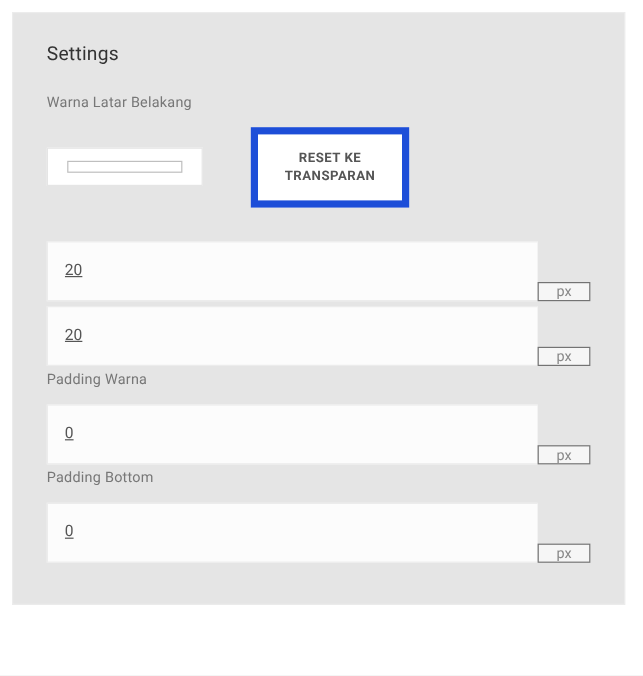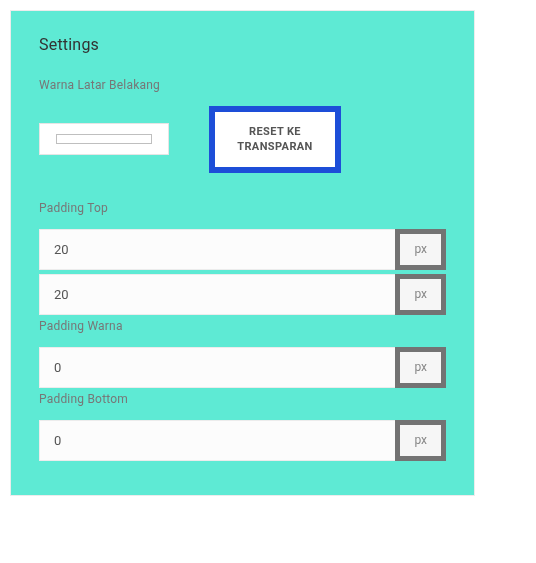--- a/index.html
+++ b/index.html
@@ -6,24 +6,24 @@
     box-sizing: border-box;
     margin: 0;
     padding: 0;
   }
   body {
     font-family: -apple-system, BlinkMacSystemFont, "Segoe UI", Roboto, "Helvetica Neue", Arial, sans-serif;
     background: #ffffff;
     padding: 10px;
   }
   .panel {
-    width: 465px;
+    width: 511px;
     border: 1px solid #ececec;
     padding: 24px 28px 30px 28px;
-    background: #5eead4;
+    background: #e5e5e5;
   }
   .panel-title {
     font-size: 16px;
     color: #333333;
     font-weight: 400;
     margin-bottom: 24px;
     letter-spacing: 0.2px;
   }
   .field-label {
     font-size: 12px;
@@ -77,31 +77,33 @@
   .text-input {
     flex: 1;
     border: 1px solid #ececec;
     background: #fcfcfc;
     padding: 12px 14px;
     font-size: 13px;
     color: #555555;
     font-family: inherit;
     outline: none;
     border-right: none;
+    text-decoration: underline;
   }
   .input-addon {
-    border: 5px solid #737373;
+    border: 1px solid #737373;
     background: #f6f6f6;
     color: #888888;
     font-size: 12px;
     padding: 0 14px;
     display: flex;
     align-items: center;
     min-width: 44px;
     justify-content: center;
+    margin-top: 34px;
   }
   .field-block {
     margin-bottom: 4px;
   }
 </style>
 </head>
 <body>
 
 <div class="panel">
   <h2 class="panel-title">Settings</h2>
@@ -111,21 +113,20 @@
     <div class="color-row">
       <div class="color-swatch-wrapper">
         <div class="color-swatch"></div>
       </div>
       <button class="reset-btn">RESET KE
 TRANSPARAN</button>
     </div>
   </div>
 
   <div class="field-block">
-    <div class="field-label">Padding Top</div>
     <div class="input-group">
       <input type="text" class="text-input" value="20" style="">
       <span class="input-addon">px</span>
     </div>
   </div>
 
   <div class="field-block">
     <div class="input-group">
       <input type="text" class="text-input" value="20" style="">
       <span class="input-addon">px</span>

